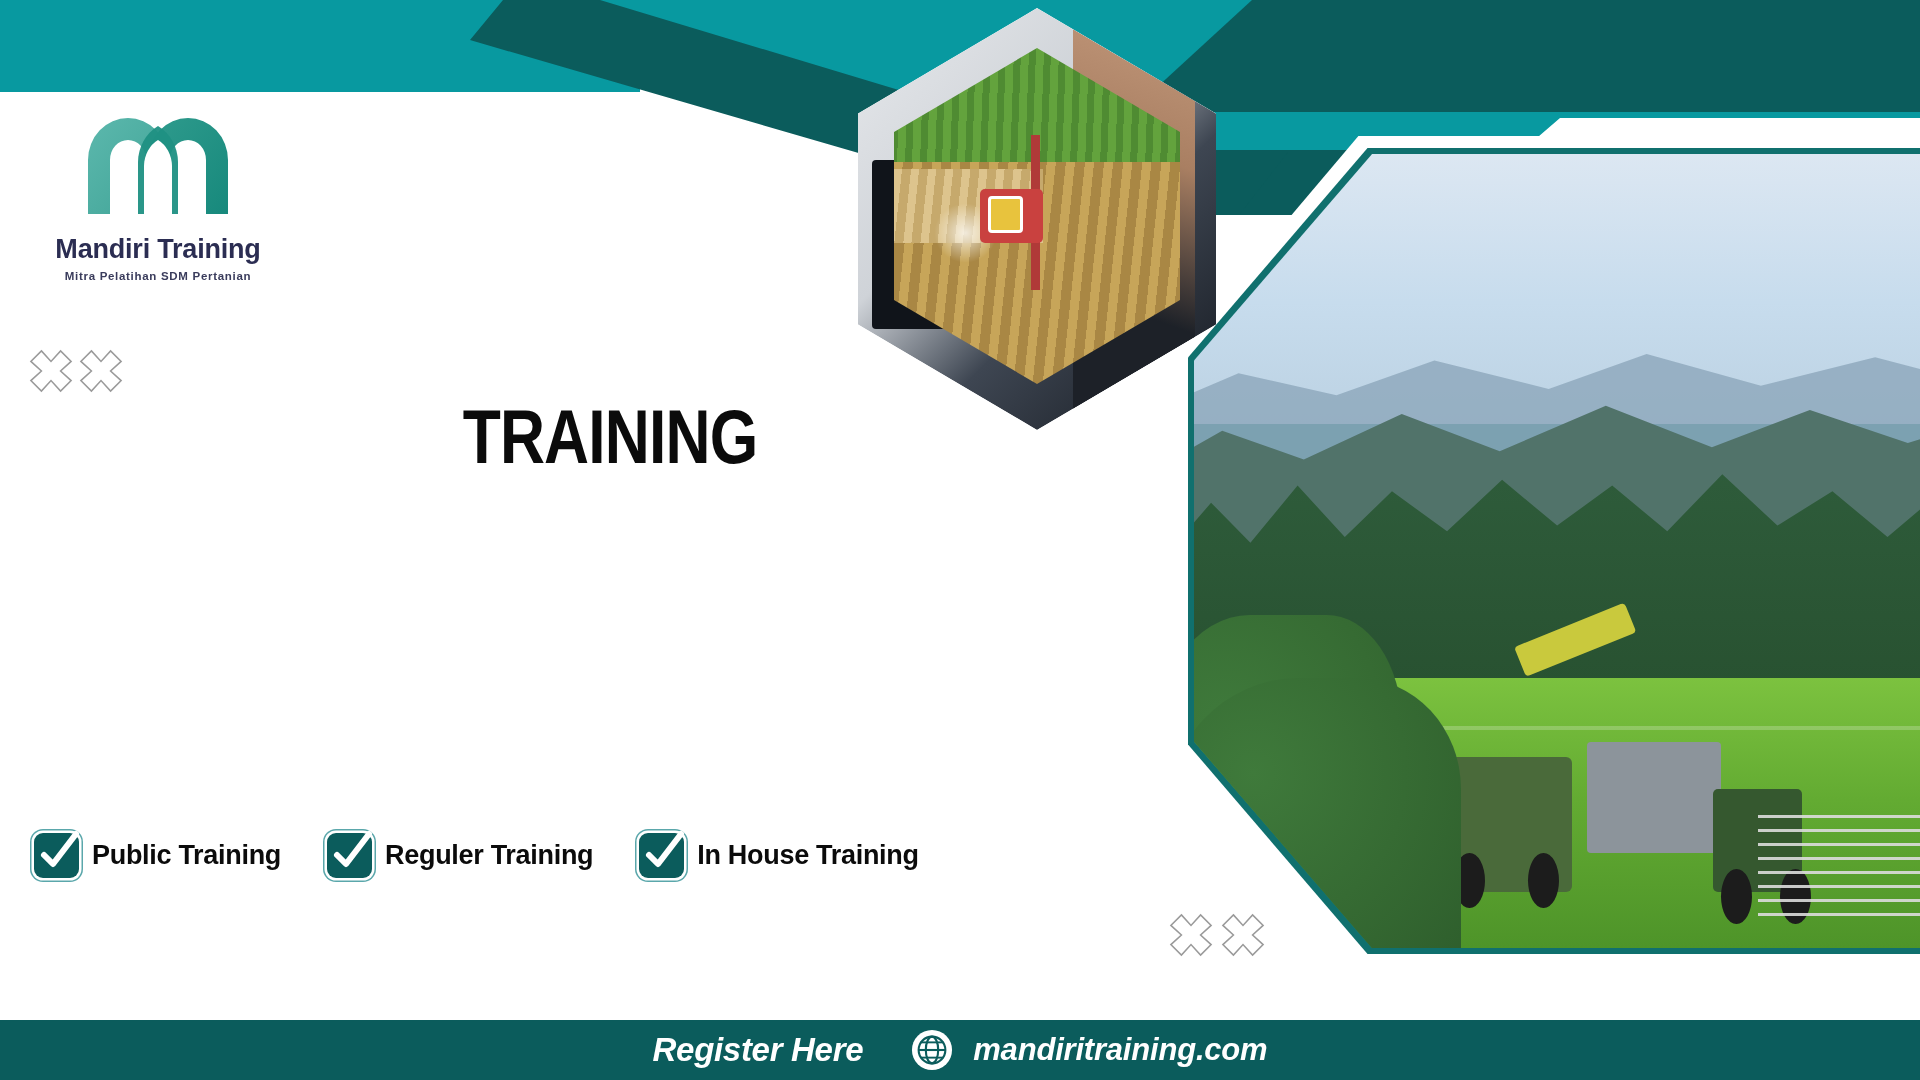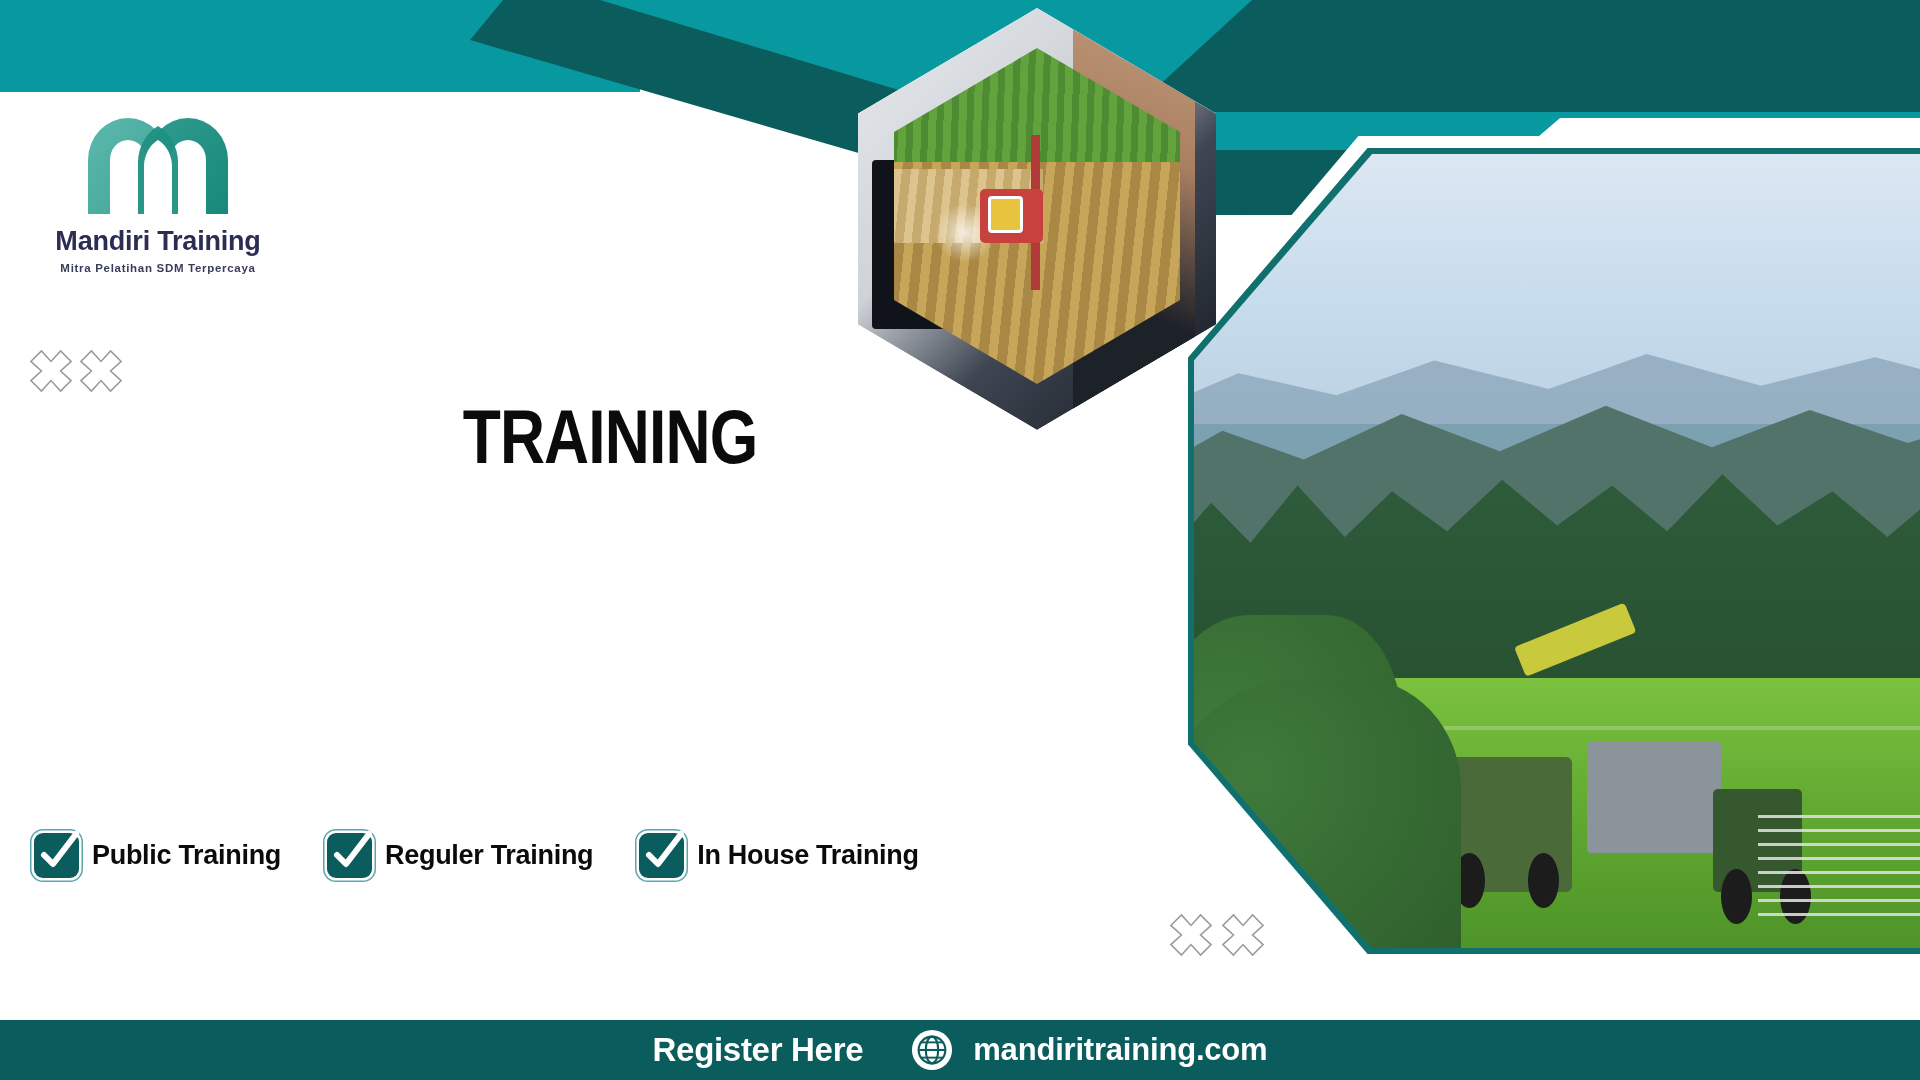--- a/index.html
+++ b/index.html
@@ -60,21 +60,21 @@
     position:absolute;
     width:46px; height:46px;
     color:#9a9a9a;
   }
   .xmark svg { width:100%; height:100%; display:block; }
 
   
   .logo-block { position:absolute; left:38px; top:110px; width:240px; }
   .logo-mark { width:152px; height:104px; margin:0 auto; display:block; }
   .logo-name {
-    margin-top:12px; text-align:center;
+    margin-top:20px; text-align:center;
     font-size:27px; font-weight:bold; color:#2b2d52;
     letter-spacing:-0.2px;
   }
   .logo-tag {
     margin-top:5px; text-align:center;
     font-size:11.5px; font-weight:bold; color:#3a3c5c;
     letter-spacing:0.7px;
   }
 
   
@@ -143,21 +143,21 @@
   .hex-big-img {
     left:1194px; top:154px; width:742px; height:794px;
     overflow:hidden;
     clip-path: polygon(24% 0%, 100% 0%, 100% 100%, 24% 100%, 0% 74%, 0% 26%);
   }
 
   
   .footer {
     position:absolute; left:0; bottom:0; width:1920px; height:60px;
     background:var(--teal-dk); display:flex; align-items:center;
-    justify-content:center; gap:48px;
+    justify-content:center; gap:48px;font-style:italic;
   }
   .footer-cta {
     font-size:33px; font-weight:bold; color:#ffffff; letter-spacing:-0.3px;
   }
   .footer-site { display:flex; align-items:center; gap:20px; }
   .globe { width:42px; height:42px; flex:none; }
   .footer-url {
     font-size:31px; font-weight:bold; color:#ffffff; letter-spacing:-0.2px;
   }
 
@@ -292,21 +292,21 @@
       </defs>
 
       <path d="M6,104 L6,50 A40,42 0 0 1 86,50 L86,104 L64,104 L64,50 A18,20 0 0 0 28,50 L28,104 Z" fill="url(#gL)"></path>
 
       <path d="M66,104 L66,50 A40,42 0 0 1 146,50 L146,104 L124,104 L124,50 A18,20 0 0 0 88,50 L88,104 Z" fill="url(#gR)"></path>
 
       <path d="M76,16 A40,42 0 0 1 96,52 L96,104 L76,104 L56,104 L56,52 A40,42 0 0 1 76,16 Z" fill="#1f9083" opacity="0.95"></path>
       <path d="M76,30 A26,30 0 0 1 90,56 L90,104 L76,104 L62,104 L62,56 A26,30 0 0 1 76,30 Z" fill="#ffffff"></path>
     </svg>
     <div class="logo-name">Mandiri Training</div>
-    <div class="logo-tag">Mitra Pelatihan SDM Terpercaya</div>
+    <div class="logo-tag">Mitra Pelatihan SDM Pertanian</div>
   </div>
 
   <div class="xmark" style="left:28px;  top:348px;">
     <svg viewBox="0 0 48 48">
         <path d="M14 3 L24 14 L34 3 L45 14 L34 24 L45 34 L34 45 L24 34 L14 45 L3 34 L14 24 L3 14 Z" fill="none" stroke="currentColor" stroke-width="1.6"></path>
       </svg>
   </div>
   <div class="xmark" style="left:78px;  top:348px;">
     <svg viewBox="0 0 48 48">
         <path d="M14 3 L24 14 L34 3 L45 14 L34 24 L45 34 L34 45 L24 34 L14 45 L3 34 L14 24 L3 14 Z" fill="none" stroke="currentColor" stroke-width="1.6"></path>

